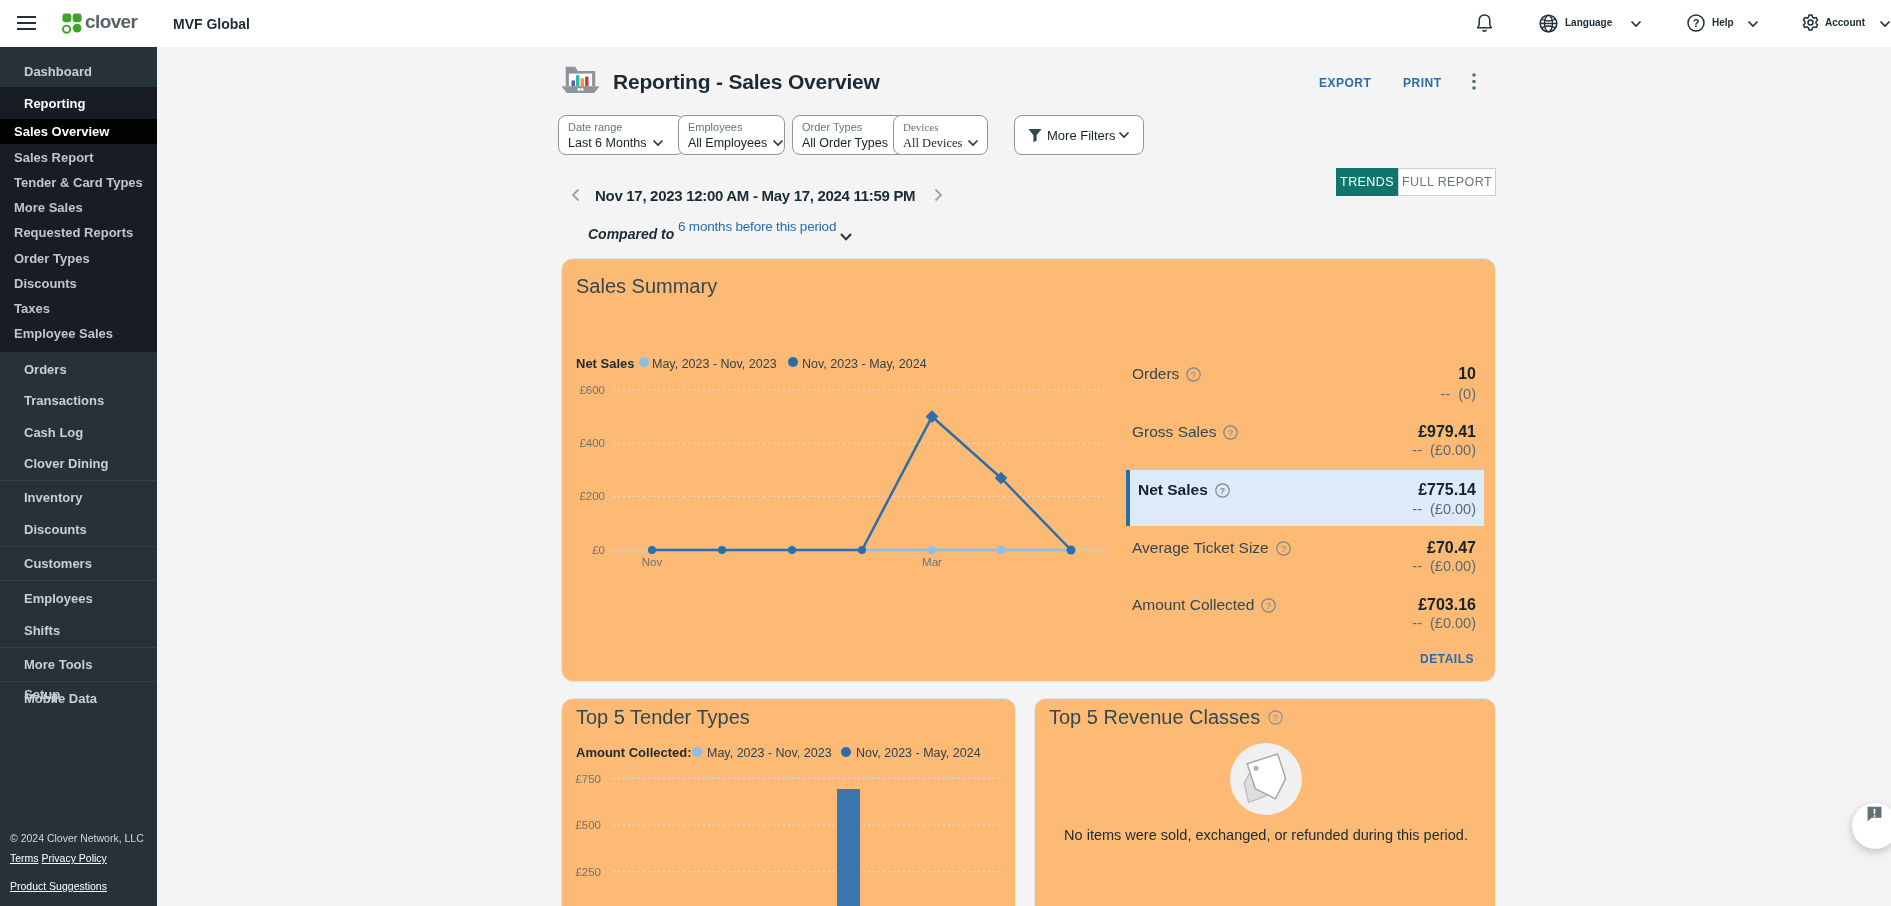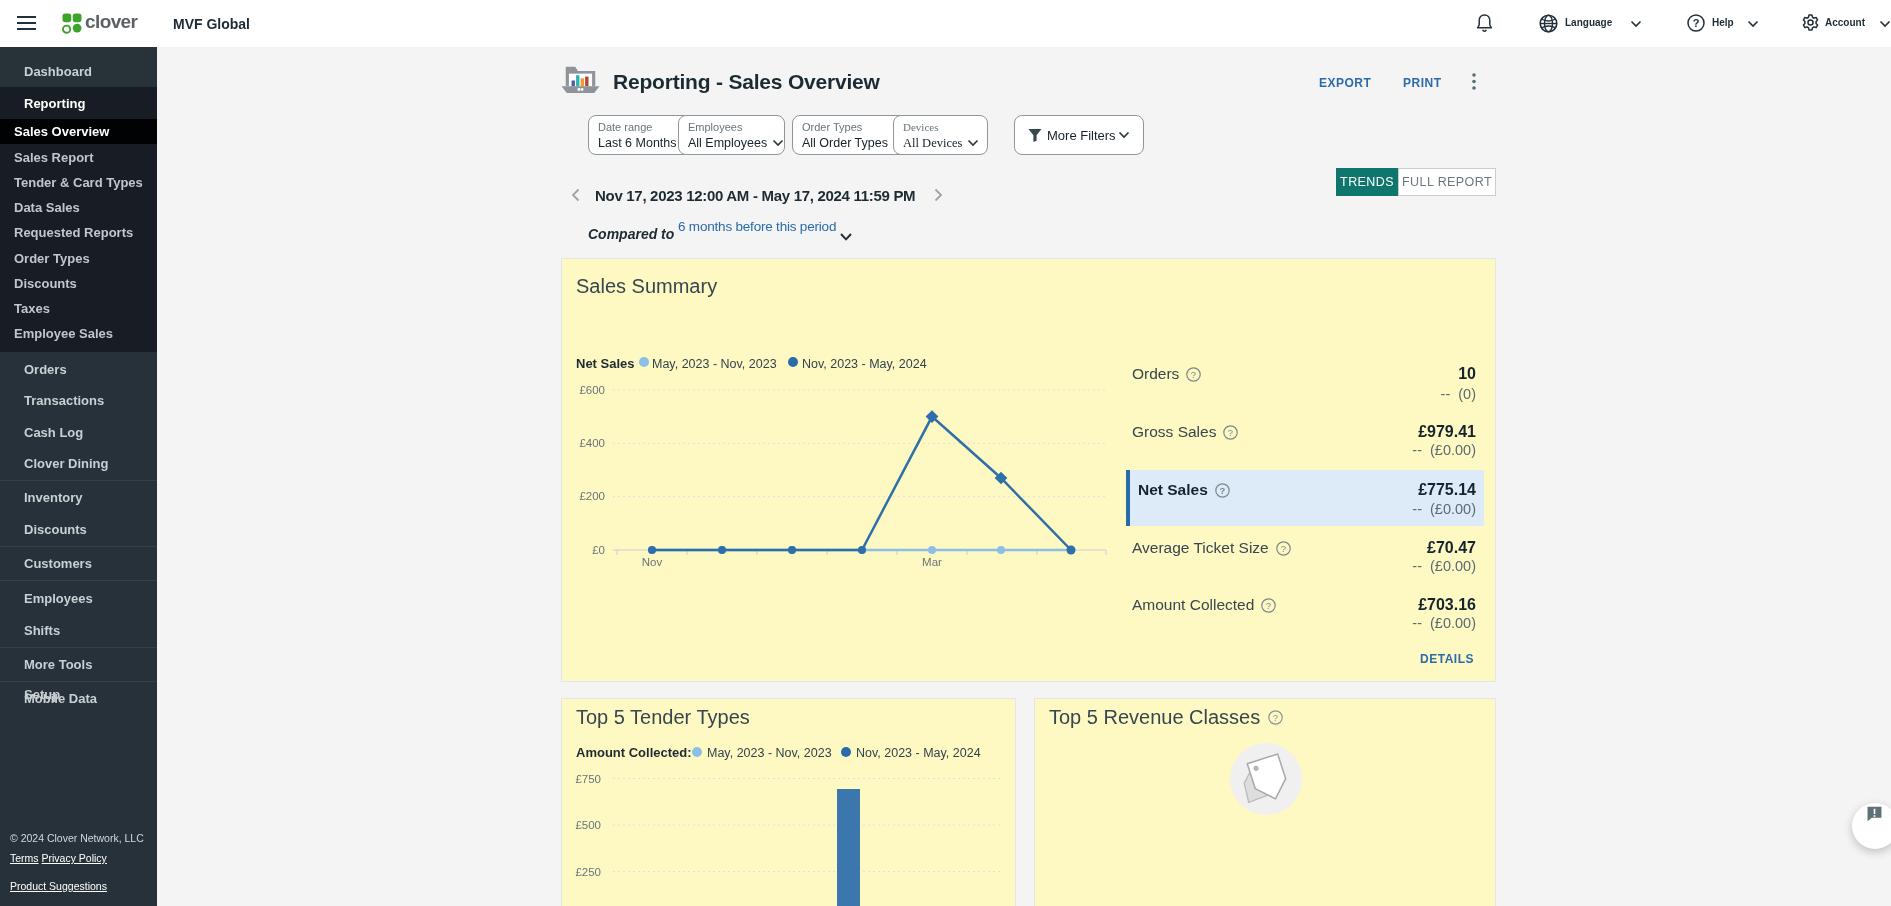--- a/index.html
+++ b/index.html
@@ -21,21 +21,21 @@
 .sbrow.top { height:32px; padding-left:24px; }
 .sbrow.sub { height:25px; padding-left:14px; color:#c0c7cb; }
 #sb-dash { position:absolute; left:0; top:0; width:157px; height:40px; background:#273239; }
 #sb-reporting-block { position:absolute; left:0; top:40px; width:157px; height:265px; background:#181d25; }
 .sbsep { position:absolute; left:0; width:157px; height:1px; background:#343f46; }
 #sbfoot { position:absolute; left:10px; top:785px; width:147px; font-size:10.5px; color:#d3d8da; white-space:nowrap; }
 #sbfoot a { color:#fff; text-decoration:underline; }
 
 
 #main { position:absolute; left:157px; top:47px; width:1734px; height:859px; background:#f4f4f4; }
-.card { position:absolute; background:#fef9c3; border:1px solid #e3e6e8; border-radius:0; }
+.card { position:absolute; background:#fdba74; border:1px solid #e3e6e8; border-radius:12px; }
 .cardtitle { font-size:20px; color:#37474f; font-weight:normal; }
 .actionlink { font-size:12px; font-weight:bold; color:#2a6bab; letter-spacing:0.5px; }
 
 .fbox { position:absolute; top:68px; height:40px; background:#fff; border:1px solid #8f979c; border-radius:8px; padding:5px 10px 0 9px; }
 .fbox .lab { font-size:11px; color:#68747a; line-height:13px; }
 .fbox .valrow { display:flex; align-items:center; gap:5px; margin-top:1px; }
 .fbox .valrow svg { flex:none; }
 .fbox .val { font-size:12.5px; color:#16222a; line-height:16px; white-space:nowrap; font-weight:500;}
 
 .metlabel { position:absolute; font-size:15.5px; color:#37474f; display:flex; align-items:center; gap:7px; }
@@ -94,21 +94,21 @@
 </div>
 
 <div id="sidebar">
   <div id="sb-dash"></div>
   <div id="sb-reporting-block"></div>
   <div class="sbrow top" style="top:8px;">Dashboard</div>
   <div class="sbrow top" style="top:40px;color:#fff;">Reporting</div>
   <div class="sbrow sub" style="top:72px;background:#010203;color:#fff;width:157px;">Sales Overview</div>
   <div class="sbrow sub" style="top:98px;">Sales Report</div>
   <div class="sbrow sub" style="top:123px;">Tender &amp; Card Types</div>
-  <div class="sbrow sub" style="top:148px;">Data Sales</div>
+  <div class="sbrow sub" style="top:148px;">More Sales</div>
   <div class="sbrow sub" style="top:173px;">Requested Reports</div>
   <div class="sbrow sub" style="top:199px;">Order Types</div>
   <div class="sbrow sub" style="top:224px;">Discounts</div>
   <div class="sbrow sub" style="top:249px;">Taxes</div>
   <div class="sbrow sub" style="top:274px;">Employee Sales</div>
   <div class="sbrow top" style="top:306px;">Orders</div>
   <div class="sbrow top" style="top:337px;">Transactions</div>
   <div class="sbrow top" style="top:369px;">Cash Log</div>
   <div class="sbrow top" style="top:400px;">Clover Dining</div>
   <div class="sbsep" style="top:433px;"></div>
@@ -147,21 +147,21 @@
   </svg>
   <div class="abs" style="left:456px;top:23px;font-size:21px;font-weight:bold;color:#1c2b33;letter-spacing:-0.2px;">Reporting - Sales Overview</div>
   <div class="abs actionlink" style="left:1162px;top:29px;">EXPORT</div>
   <div class="abs actionlink" style="left:1246px;top:29px;">PRINT</div>
   <svg class="abs" style="left:1315px;top:26px;" width="4" height="17" viewBox="0 0 4 17">
     <circle cx="2" cy="2" r="1.8" fill="#546e7a"></circle>
       <circle cx="2" cy="8.5" r="1.8" fill="#546e7a"></circle>
       <circle cx="2" cy="15" r="1.8" fill="#546e7a"></circle>
   </svg>
 
-  <div class="fbox" style="left:401px;width:126px;margin-left:30px;">
+  <div class="fbox" style="left:401px;width:126px;">
       <div class="lab">Date range</div>
     <div class="valrow">
         <span class="val">Last 6 Months</span>
         <svg width="12" height="9" viewBox="0 0 12 9">
           <path d="M1.5 1.5 L6 6 L10.5 1.5" fill="none" stroke="#2b3940" stroke-width="1.7"></path>
         </svg>
       </div>
     </div>
   <div class="fbox" style="left:521px;width:107px;">
       <div class="lab">Employees</div>
@@ -338,20 +338,21 @@
     <div class="abs" style="left:195px;top:44px;width:72px;height:72px;border-radius:50%;background:#f0f0f0;"></div>
     <svg class="abs" style="left:195px;top:44px;" width="72" height="72" viewBox="0 0 72 72">
       <g transform="translate(29,40) rotate(28)">
           <path d="M-13 -17 H13 V7 L0 22 L-13 7 Z" fill="#dedede" stroke="#bdbdbd" stroke-width="1.4" stroke-linejoin="round"></path>
         </g>
       <g transform="translate(38,33) rotate(-18)">
           <path d="M-16 -18 H16 V8 L0 24 L-16 8 Z" fill="#fff" stroke="#a8a8a8" stroke-width="1.5" stroke-linejoin="round"></path>
           <circle cx="-9" cy="-11" r="2.6" fill="#b5b5b5"></circle>
         </g>
     </svg>
+    <div class="abs" style="left:0;top:128px;width:462px;text-align:center;font-size:14.5px;">No items were sold, exchanged, or refunded during this period.</div>
   </div>
 </div>
 
 <div class="abs" style="left:1852px;top:803px;width:46px;height:46px;border-radius:50%;background:#fff;box-shadow:0 3px 10px rgba(0,0,0,0.22);z-index:9;">
   <svg class="abs" style="left:14px;top:3px;" width="17" height="16" viewBox="0 0 24 23">
     <path d="M2 1 H22 V17 H8 L2 22 Z" fill="#5f7077"></path>
     <rect x="10.8" y="4" width="2.4" height="7.5" fill="#fff"></rect>
     <rect x="10.8" y="13.2" width="2.4" height="2.4" fill="#fff"></rect>
   </svg>
 </div>

